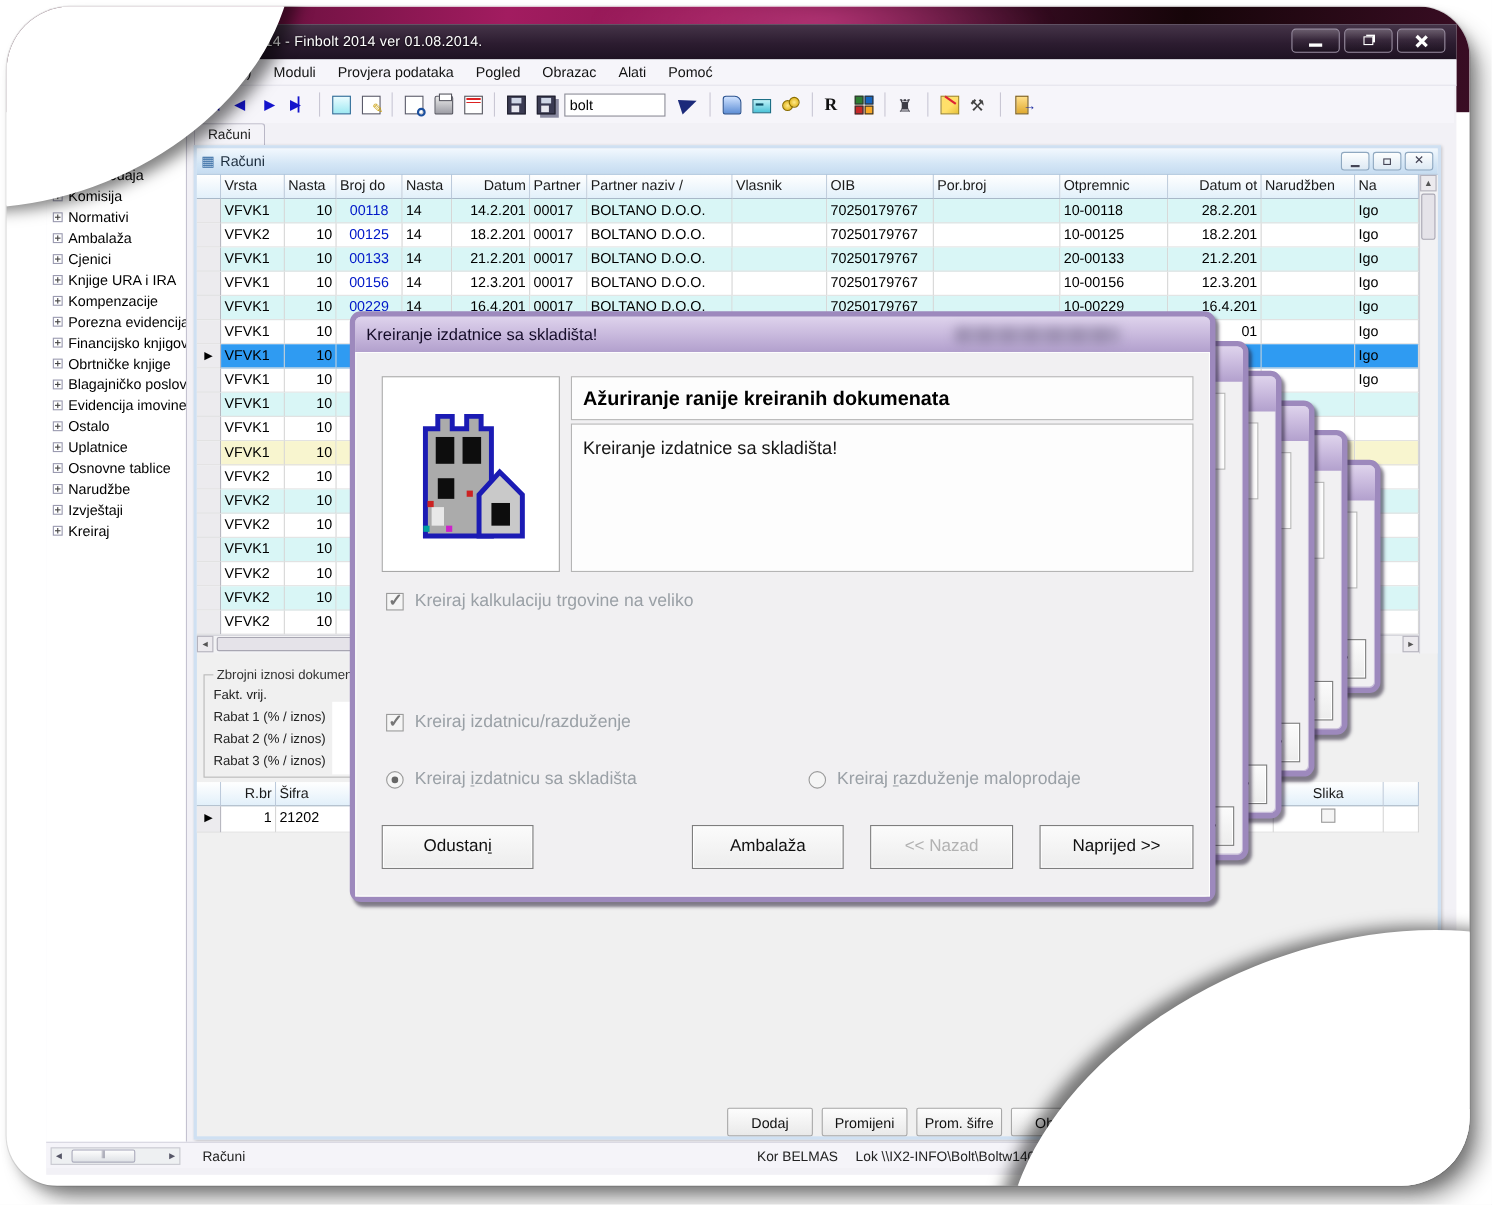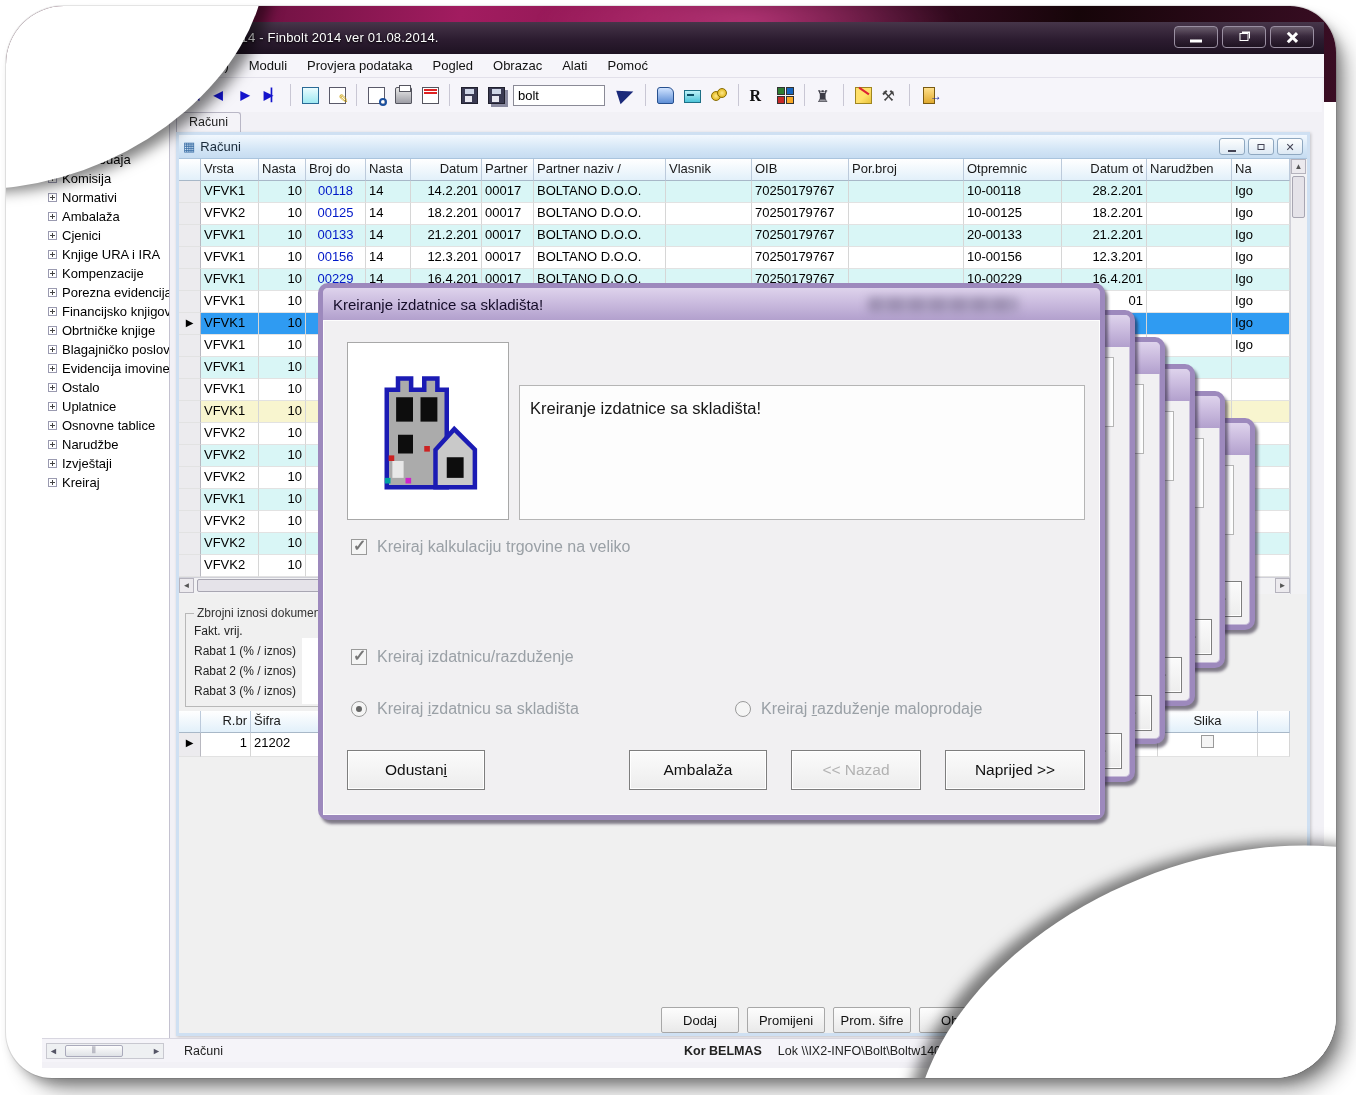--- a/index.html
+++ b/index.html
@@ -142,21 +142,21 @@
   .fbtn { width:78px; height:26px; background:linear-gradient(180deg,#fdfdfd,#e9e9e9); border:1px solid #a8a8a8;
           border-radius:2px; font-size:13px; color:#111; font-family:"Liberation Sans",sans-serif; cursor:pointer; }
 
   .statusbar { position:absolute; left:0; bottom:6px; width:100%; height:24px; background:#f5f4f9; border-top:1px solid #d8d6e0; }
   .sb-scroll { position:absolute; left:4px; top:4px; width:118px; height:16px; background:#eef0f2; border:1px solid #c8c8d0; }
   .sb-thumb { position:absolute; left:18px; top:1px; width:58px; height:12px; background:linear-gradient(180deg,#fdfdfd,#dfe2e6); border:1px solid #aab; border-radius:2px; }
   .sb-thumb::before { content:"⫴"; position:absolute; left:50%; top:-1px; transform:translateX(-50%); font-size:9px; color:#889; }
   .sb-arrow { position:absolute; top:2px; font-size:9px; color:#556; }
   .sb-tab { position:absolute; left:142px; top:5px; font-size:12.5px; color:#222; }
   .sb-text { position:absolute; right:344px; top:5px; font-size:12.5px; color:#222; white-space:nowrap; }
-  .sb-text b { font-weight:bold; margin-right:16px; }
+  .sb-text b { font-weight:normal; margin-right:16px; }
   .sb-seg { position:absolute; top:2px; height:18px; background:#f1f1f1; border:1px solid #b9b9c2;
             box-shadow:inset 1px 1px 0 #fff; font-size:12.5px; color:#222; text-align:center; padding:2px 6px; white-space:nowrap; }
 
   
   .dlg, .ghost { position:absolute; border:5px solid #9d89bd; border-radius:10px;
                  box-shadow:3px 4px 3px rgba(35,25,50,.55), inset 0 0 0 1px #c7bcd9; background:#f1f0f2; }
   .dlg-title { position:absolute; left:0; top:0; right:0; height:32px; border-radius:5px 5px 0 0;
     background:linear-gradient(180deg,#ded3ec 0%,#cbbcdf 45%,#b2a0cd 100%); display:flex; align-items:center; }
   .dlg-title span { font-size:15px; color:#140c28; padding-left:10px; white-space:nowrap; }
   .censor { position:absolute; height:15px; border-radius:3px; opacity:.5; filter:blur(5px);
@@ -846,20 +846,23 @@
               <rect x="16" y="36" width="8" height="10" fill="#0d0d0d"></rect>
               <rect x="13" y="50" width="6" height="9" fill="#e8e8e8"></rect>
               <path d="M36 64 V44 l10 -11 l11 11 v20 z" fill="#c9c9c9" stroke="#1b1bb4" stroke-width="2.4"></path>
               <rect x="42" y="48" width="9" height="11" fill="#0d0d0d"></rect>
               <rect x="11" y="47" width="3" height="3" fill="#cc2222"></rect>
               <rect x="20" y="59" width="3" height="3" fill="#cc22cc"></rect>
               <rect x="9" y="59" width="3" height="3" fill="#00a0a0"></rect>
               <rect x="30" y="42" width="3" height="3" fill="#cc2222"></rect>
             </svg>
           </div>
+          <div class="head-panel">
+            <span>Ažuriranje ranije kreiranih dokumenata</span>
+          </div>
           <div class="body-panel">
             <div>Kreiranje izdatnice sa skladišta!</div>
           </div>
 
           <label class="opt" style="left:28px;top:218px">
             <span class="cbx on"></span>
             <span>Kreiraj kalkulaciju trgovine na veliko</span>
           </label>
           <label class="opt" style="left:28px;top:328px">
             <span class="cbx on"></span>

